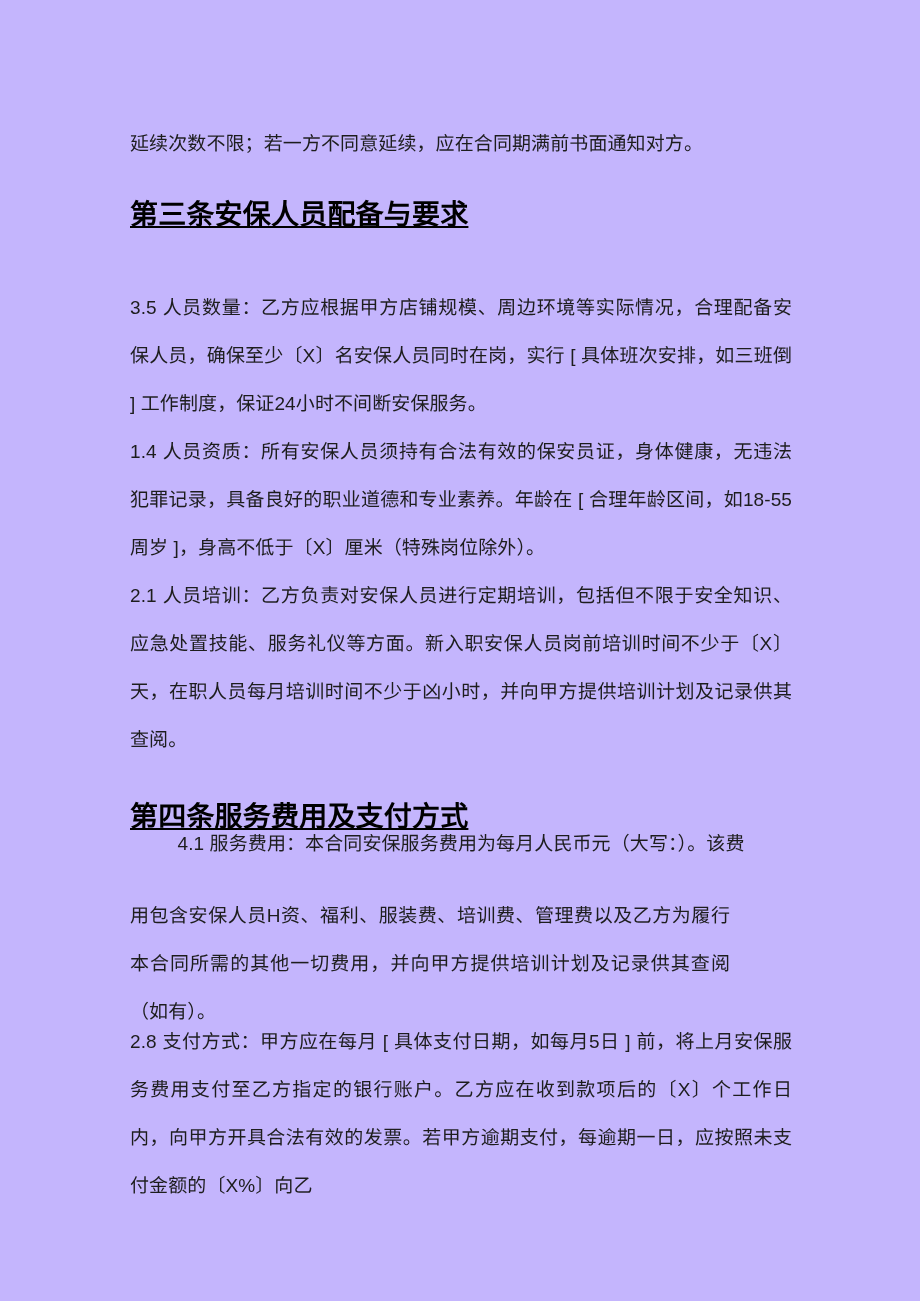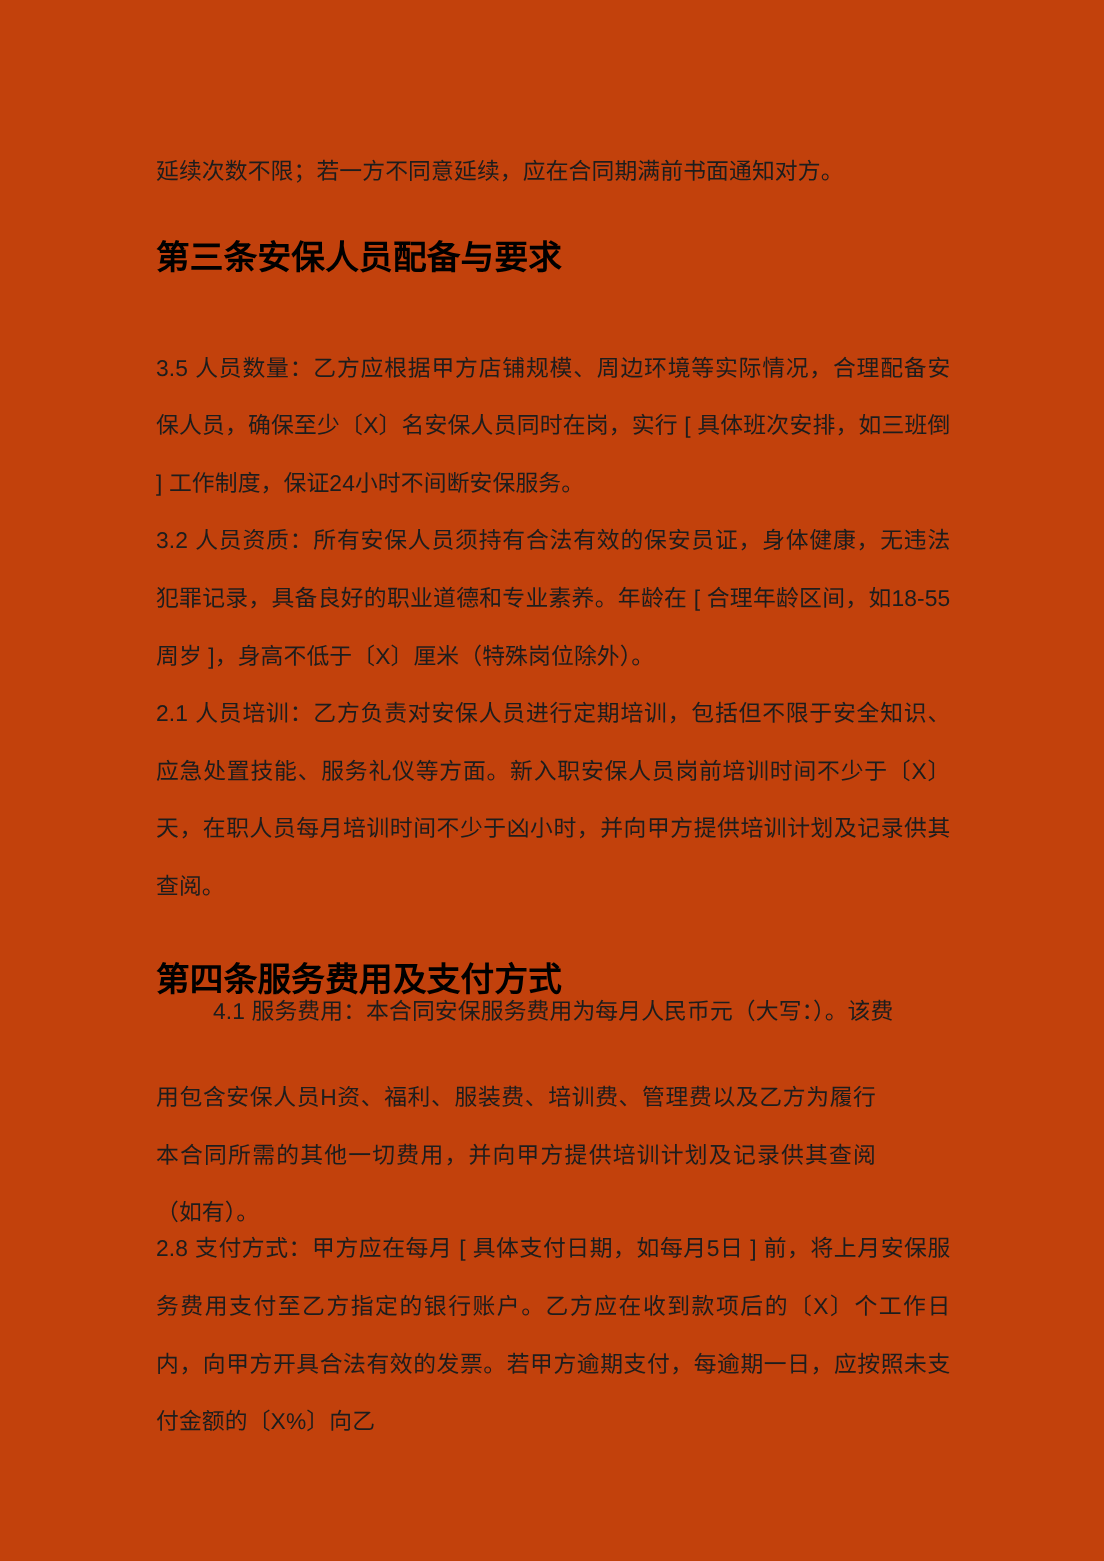--- a/index.html
+++ b/index.html
@@ -15,40 +15,41 @@
     position: relative;
     overflow: hidden;
     font-family: "Liberation Sans", "DejaVu Sans", sans-serif;
     color: #1a1a1a;
     -webkit-font-smoothing: antialiased;
   }
 
   .page {
     position: absolute;
     inset: 0;
-    background: #c2410c;
+    background: #c4b5fd;
     padding: 0;
   }
 
   .content {
     position: absolute;
     left: 130px;
     top: 0;
     width: 662px;
   }
 
   
   .heading {
     font-size: 28px;
     font-weight: 700;
     line-height: 34px;
     letter-spacing: 0.2px;
     color: #000000;
     margin: 0;
     white-space: nowrap;
+    text-decoration: underline;
   }
 
   
   .para {
     font-size: 19px;
     line-height: 48px;
     color: #1d1d1d;
     margin: 0;
     text-align: justify;
     text-justify: inter-ideograph;
@@ -85,21 +86,21 @@
 
     <div class="block" id="blk-h3">
       <h2 class="heading">第三条安保人员配备与要求</h2>
     </div>
 
     <div class="block" id="blk-p31">
       <p class="para">3.5  人员数量：乙方应根据甲方店铺规模、周边环境等实际情况，合理配备安保人员，确保至少〔X〕名安保人员同时在岗，实行 [ 具体班次安排，如三班倒 ] 工作制度，保证24小时不间断安保服务。</p>
     </div>
 
     <div class="block" id="blk-p32">
-      <p class="para">3.2  人员资质：所有安保人员须持有合法有效的保安员证，身体健康，无违法犯罪记录，具备良好的职业道德和专业素养。年龄在 [ 合理年龄区间，如18-55周岁 ]，身高不低于〔X〕厘米（特殊岗位除外）。</p>
+      <p class="para">1.4  人员资质：所有安保人员须持有合法有效的保安员证，身体健康，无违法犯罪记录，具备良好的职业道德和专业素养。年龄在 [ 合理年龄区间，如18-55周岁 ]，身高不低于〔X〕厘米（特殊岗位除外）。</p>
     </div>
 
     <div class="block" id="blk-p33">
       <p class="para">2.1  人员培训：乙方负责对安保人员进行定期培训，包括但不限于安全知识、应急处置技能、服务礼仪等方面。新入职安保人员岗前培训时间不少于〔X〕天，在职人员每月培训时间不少于凶小时，并向甲方提供培训计划及记录供其查阅。</p>
     </div>
 
     <div class="block" id="blk-h4">
       <h2 class="heading">第四条服务费用及支付方式</h2>
     </div>
 

